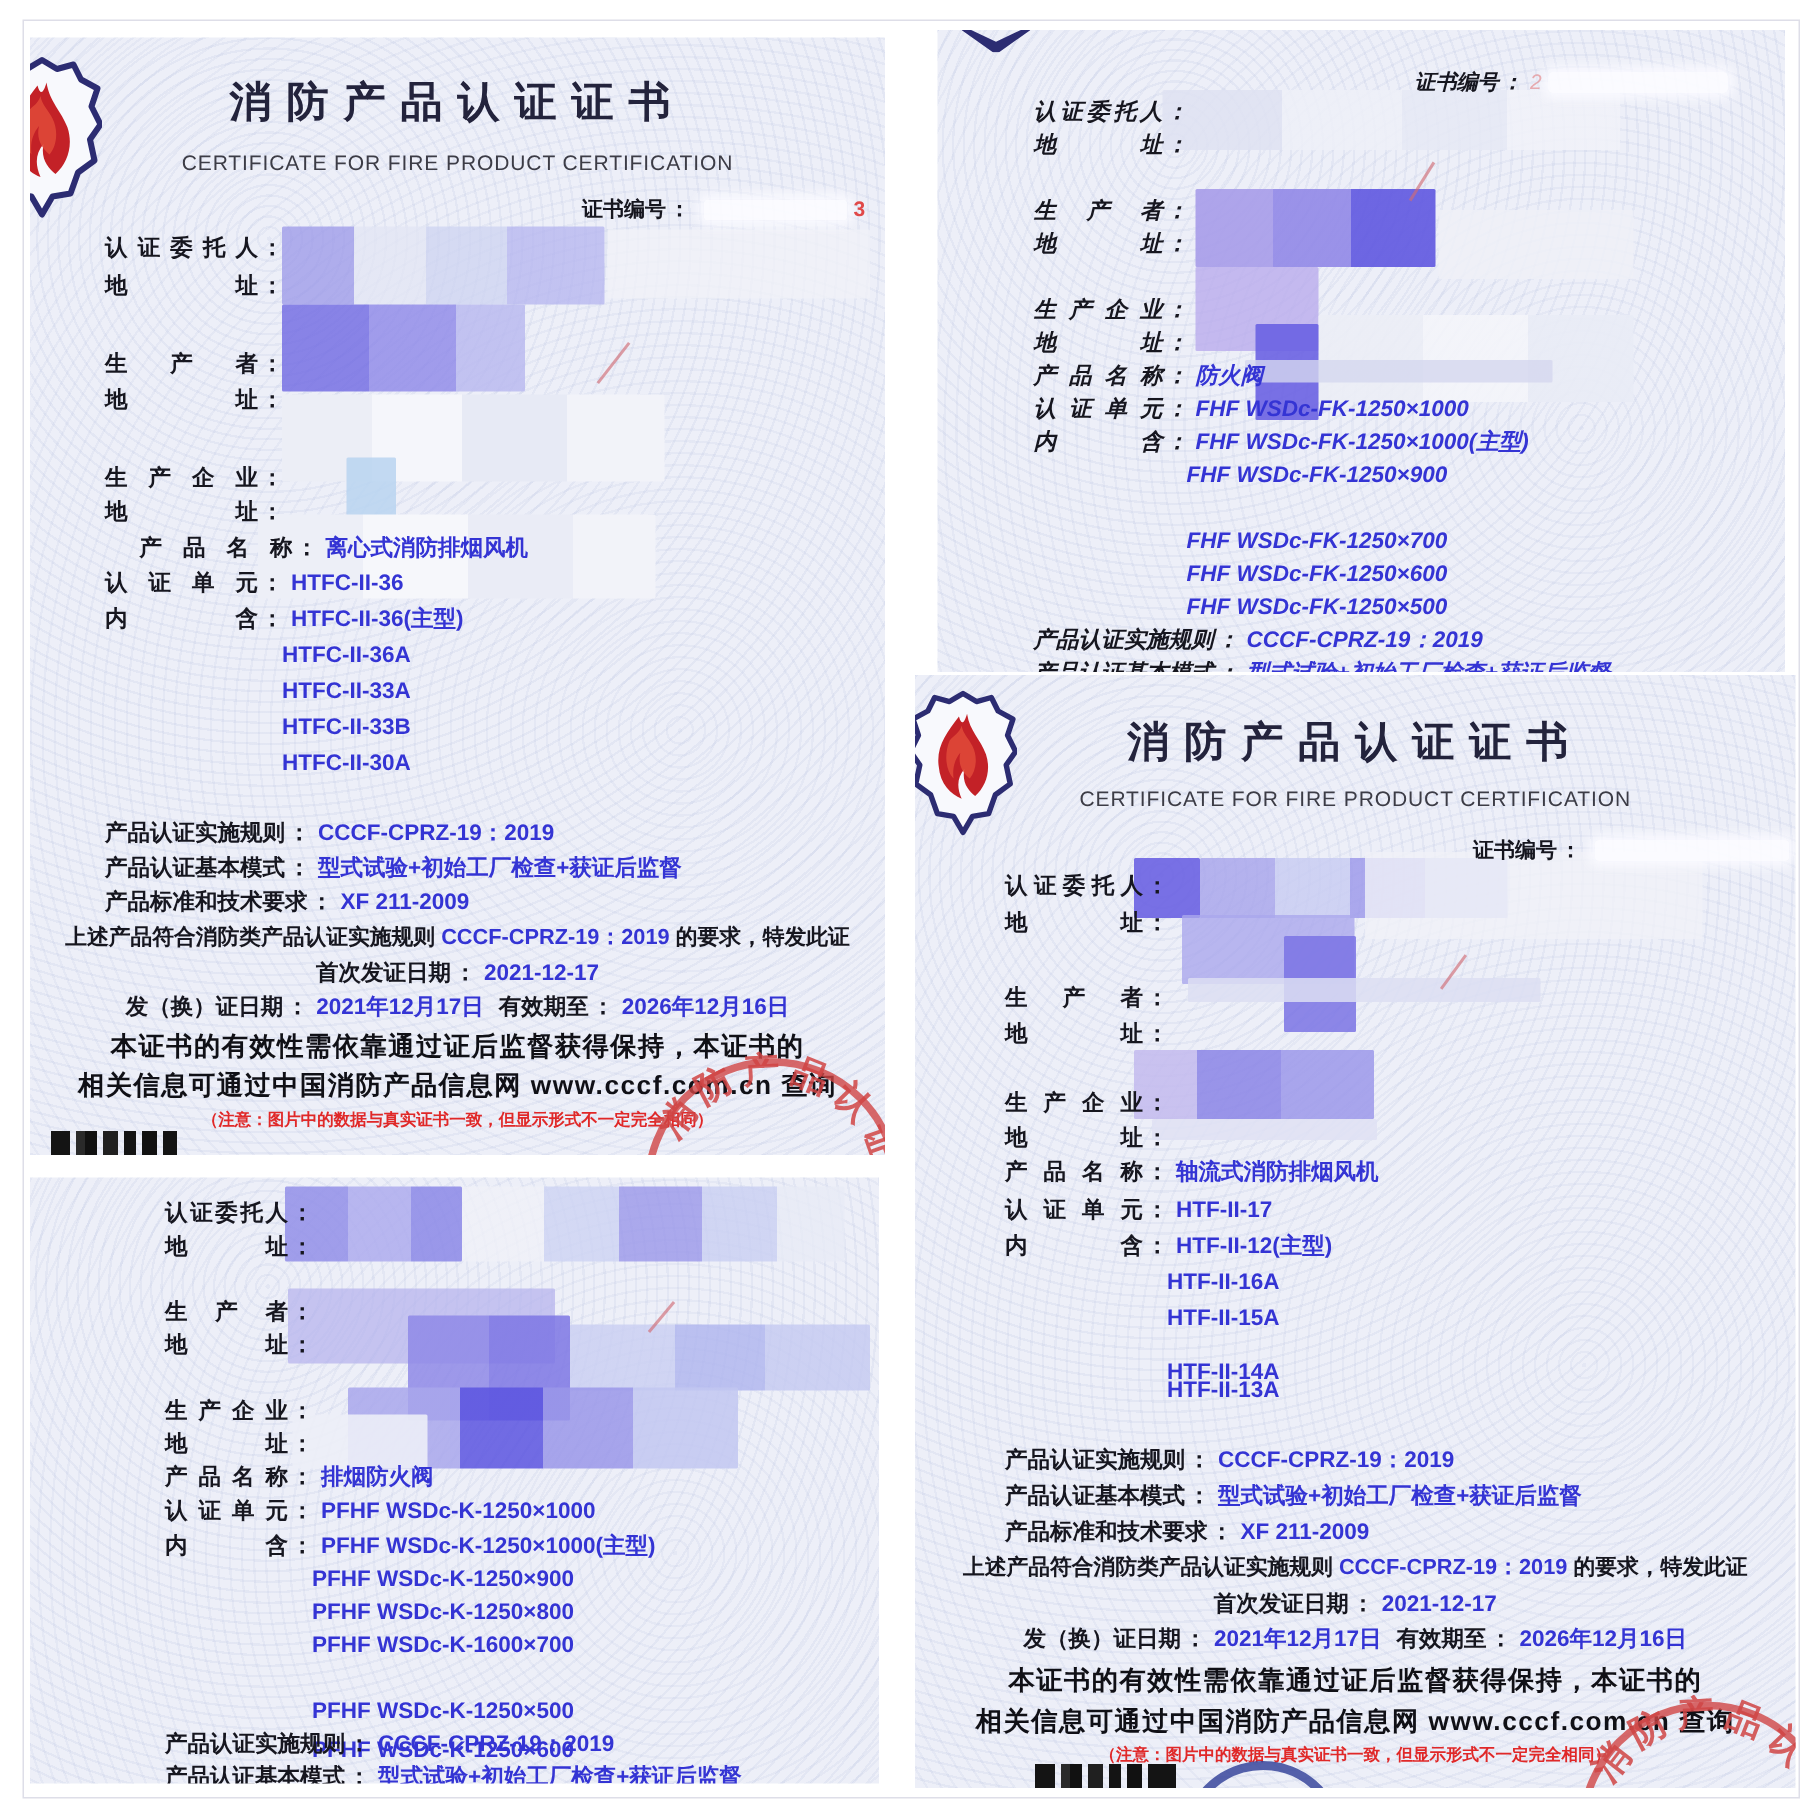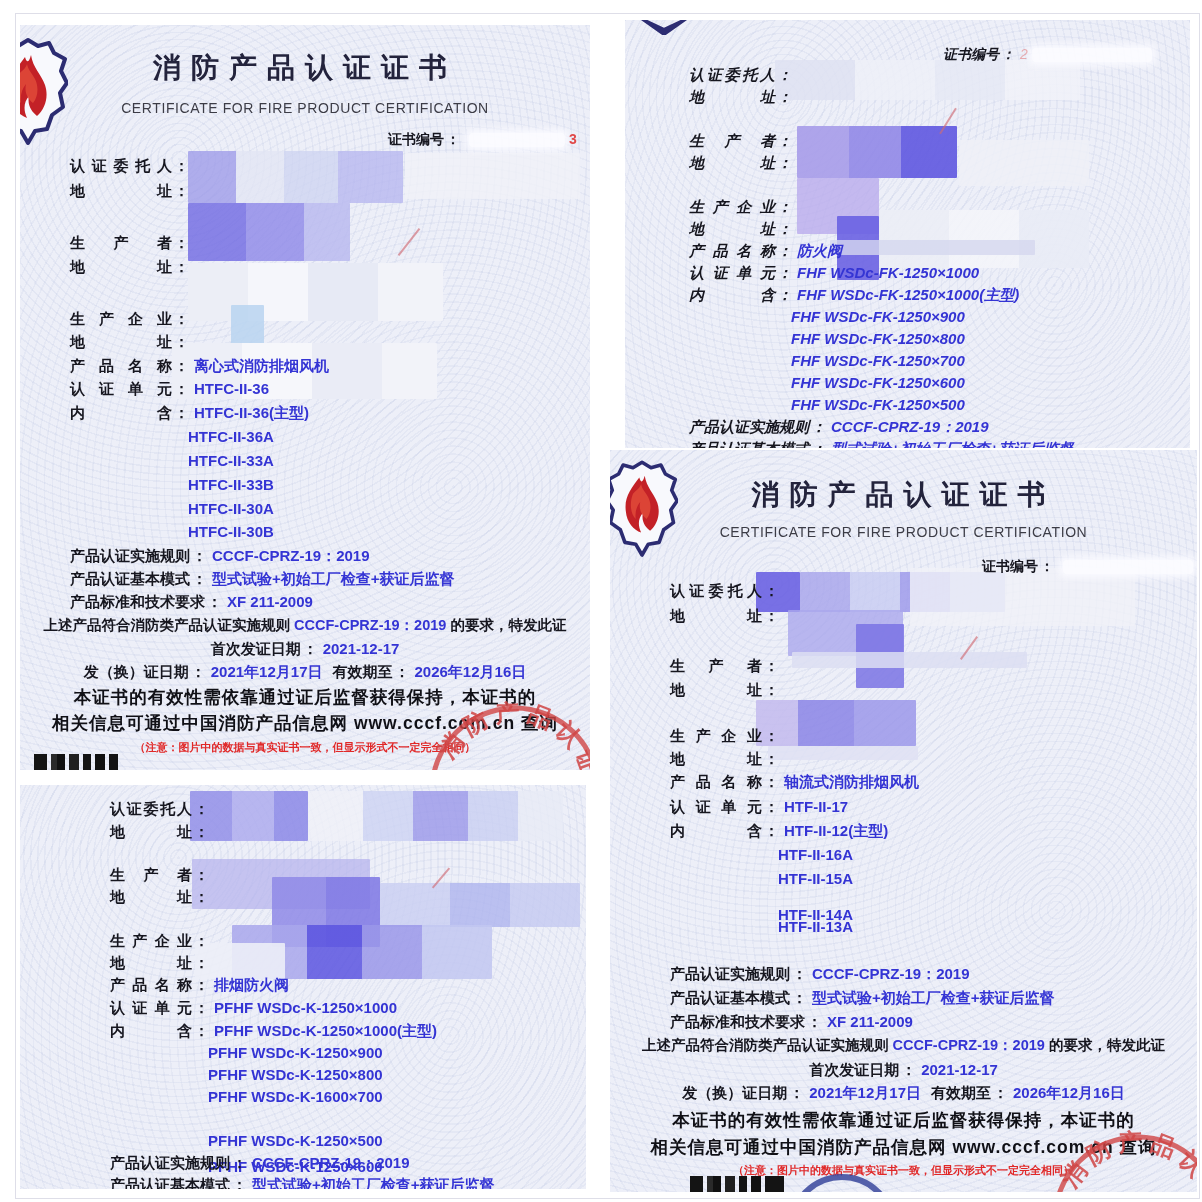--- a/index.html
+++ b/index.html
@@ -81,28 +81,27 @@
   <div class="m" style="left:211px;top:280px;width:33px;height:44px;opacity:.85;background:#b8d3f0;"></div>
   <div class="m" style="left:152px;top:318px;width:265px;height:56px;background:linear-gradient(90deg,#edeff7 0 70px,#f6f7fb 70px 140px,#eaecf6 140px 210px,#f2f3f9 210px 265px);"></div>
   <div class="penmark" style="left:388px;top:200px;height:34px;transform:rotate(38deg);"></div>
 
   <div class="row" style="top:130px;"><span class="lb">认证委托人</span><span class="cl">：</span></div>
   <div class="row" style="top:155px;"><span class="lb">地址</span><span class="cl">：</span></div>
   <div class="row" style="top:207px;"><span class="lb">生产者</span><span class="cl">：</span></div>
   <div class="row" style="top:231px;"><span class="lb">地址</span><span class="cl">：</span></div>
   <div class="row" style="top:283px;"><span class="lb">生产企业</span><span class="cl">：</span></div>
   <div class="row" style="top:306px;"><span class="lb">地址</span><span class="cl">：</span></div>
-  <div class="row" style="top:330px;"><span class="lb">产品名称</span><span class="cl">：</span><span class="val">离心式消防排烟风机</span></div>
+  <div class="row" style="top:330px;margin-left:23px;"><span class="lb">产品名称</span><span class="cl">：</span><span class="val">离心式消防排烟风机</span></div>
   <div class="row" style="top:353px;"><span class="lb">认证单元</span><span class="cl">：</span><span class="val">HTFC-II-36</span></div>
   <div class="row" style="top:377px;"><span class="lb">内含</span><span class="cl">：</span><span class="val">HTFC-II-36(主型)</span></div>
   <div class="row mdl" style="top:401px;"><span class="val">HTFC-II-36A</span></div>
   <div class="row mdl" style="top:425px;"><span class="val">HTFC-II-33A</span></div>
   <div class="row mdl" style="top:449px;"><span class="val">HTFC-II-33B</span></div>
   <div class="row mdl" style="top:473px;"><span class="val">HTFC-II-30A</span></div>
-  <div class="row mdl" style="top:496px;"><span class="val">HTFC-II-30B</span></div>
   <div class="row" style="top:520px;"><span class="lbw">产品认证实施规则</span><span class="cl">：</span><span class="val">CCCF-CPRZ-19：2019</span></div>
   <div class="row" style="top:543px;"><span class="lbw">产品认证基本模式</span><span class="cl">：</span><span class="val">型式试验+初始工厂检查+获证后监督</span></div>
   <div class="row" style="top:566px;"><span class="lbw">产品标准和技术要求</span><span class="cl">：</span><span class="val">XF 211-2009</span></div>
   <div class="row ctr small" style="top:590px;"><span class="lbw">上述产品符合消防类产品认证实施规则</span> <span class="val">CCCF-CPRZ-19：2019</span> <span class="lbw">的要求，特发此证</span></div>
   <div class="row ctr" style="top:613px;"><span class="lbw">首次发证日期</span><span class="cl">：</span><span class="val">2021-12-17</span></div>
   <div class="row ctr" style="top:636px;"><span class="lbw">发（换）证日期</span><span class="cl">：</span><span class="val">2021年12月17日</span><span class="lbw" style="padding-left:10px;">有效期至</span><span class="cl">：</span><span class="val">2026年12月16日</span></div>
   <div class="row ctr big" style="top:660px;">本证书的有效性需依靠通过证后监督获得保持，本证书的</div>
   <div class="row ctr big" style="top:686px;"><span>相关信息可通过中国消防产品信息网</span> <span>www.cccf.com.cn</span> <span>查询</span></div>
   <div class="row ctr warn" style="top:712px;">（注意：图片中的数据与真实证书一致，但显示形式不一定完全相同）</div>
 
@@ -137,21 +136,20 @@
   <div class="row" style="top:44px;"><span class="lb">认证委托人</span><span class="cl">：</span></div>
   <div class="row" style="top:66px;"><span class="lb">地址</span><span class="cl">：</span></div>
   <div class="row" style="top:110px;"><span class="lb">生产者</span><span class="cl">：</span></div>
   <div class="row" style="top:132px;"><span class="lb">地址</span><span class="cl">：</span></div>
   <div class="row" style="top:176px;"><span class="lb">生产企业</span><span class="cl">：</span></div>
   <div class="row" style="top:198px;"><span class="lb">地址</span><span class="cl">：</span></div>
   <div class="row" style="top:220px;"><span class="lb">产品名称</span><span class="cl">：</span><span class="val">防火阀</span></div>
   <div class="row" style="top:242px;"><span class="lb">认证单元</span><span class="cl">：</span><span class="val">FHF WSDc-FK-1250×1000</span></div>
   <div class="row" style="top:264px;"><span class="lb">内含</span><span class="cl">：</span><span class="val">FHF WSDc-FK-1250×1000(主型)</span></div>
   <div class="row mdl" style="top:286px;"><span class="val">FHF WSDc-FK-1250×900</span></div>
-  <div class="row mdl" style="top:308px;"><span class="val">FHF WSDc-FK-1250×800</span></div>
   <div class="row mdl" style="top:330px;"><span class="val">FHF WSDc-FK-1250×700</span></div>
   <div class="row mdl" style="top:352px;"><span class="val">FHF WSDc-FK-1250×600</span></div>
   <div class="row mdl" style="top:374px;"><span class="val">FHF WSDc-FK-1250×500</span></div>
   <div class="row" style="top:396px;"><span class="lbw">产品认证实施规则</span><span class="cl">：</span><span class="val">CCCF-CPRZ-19：2019</span></div>
   <div class="row" style="top:418px;"><span class="lbw">产品认证基本模式</span><span class="cl">：</span><span class="val">型式试验+初始工厂检查+获证后监督</span></div>
 </div>
 
 <div class="cert" id="cert-bl">
   <div class="m" style="left:170px;top:6px;width:118px;height:50px;opacity:.85;background:linear-gradient(90deg,#928fe8 0 42px,#aeacee 42px 84px,#8b88e7 84px 118px);"></div>
   <div class="m" style="left:288px;top:6px;width:255px;height:50px;opacity:.8;background:linear-gradient(90deg,#f0f1f8 0 55px,#cdd3f3 55px 105px,#9a97e9 105px 160px,#c9cff2 160px 210px,#e8ebf6 210px 255px);"></div>

